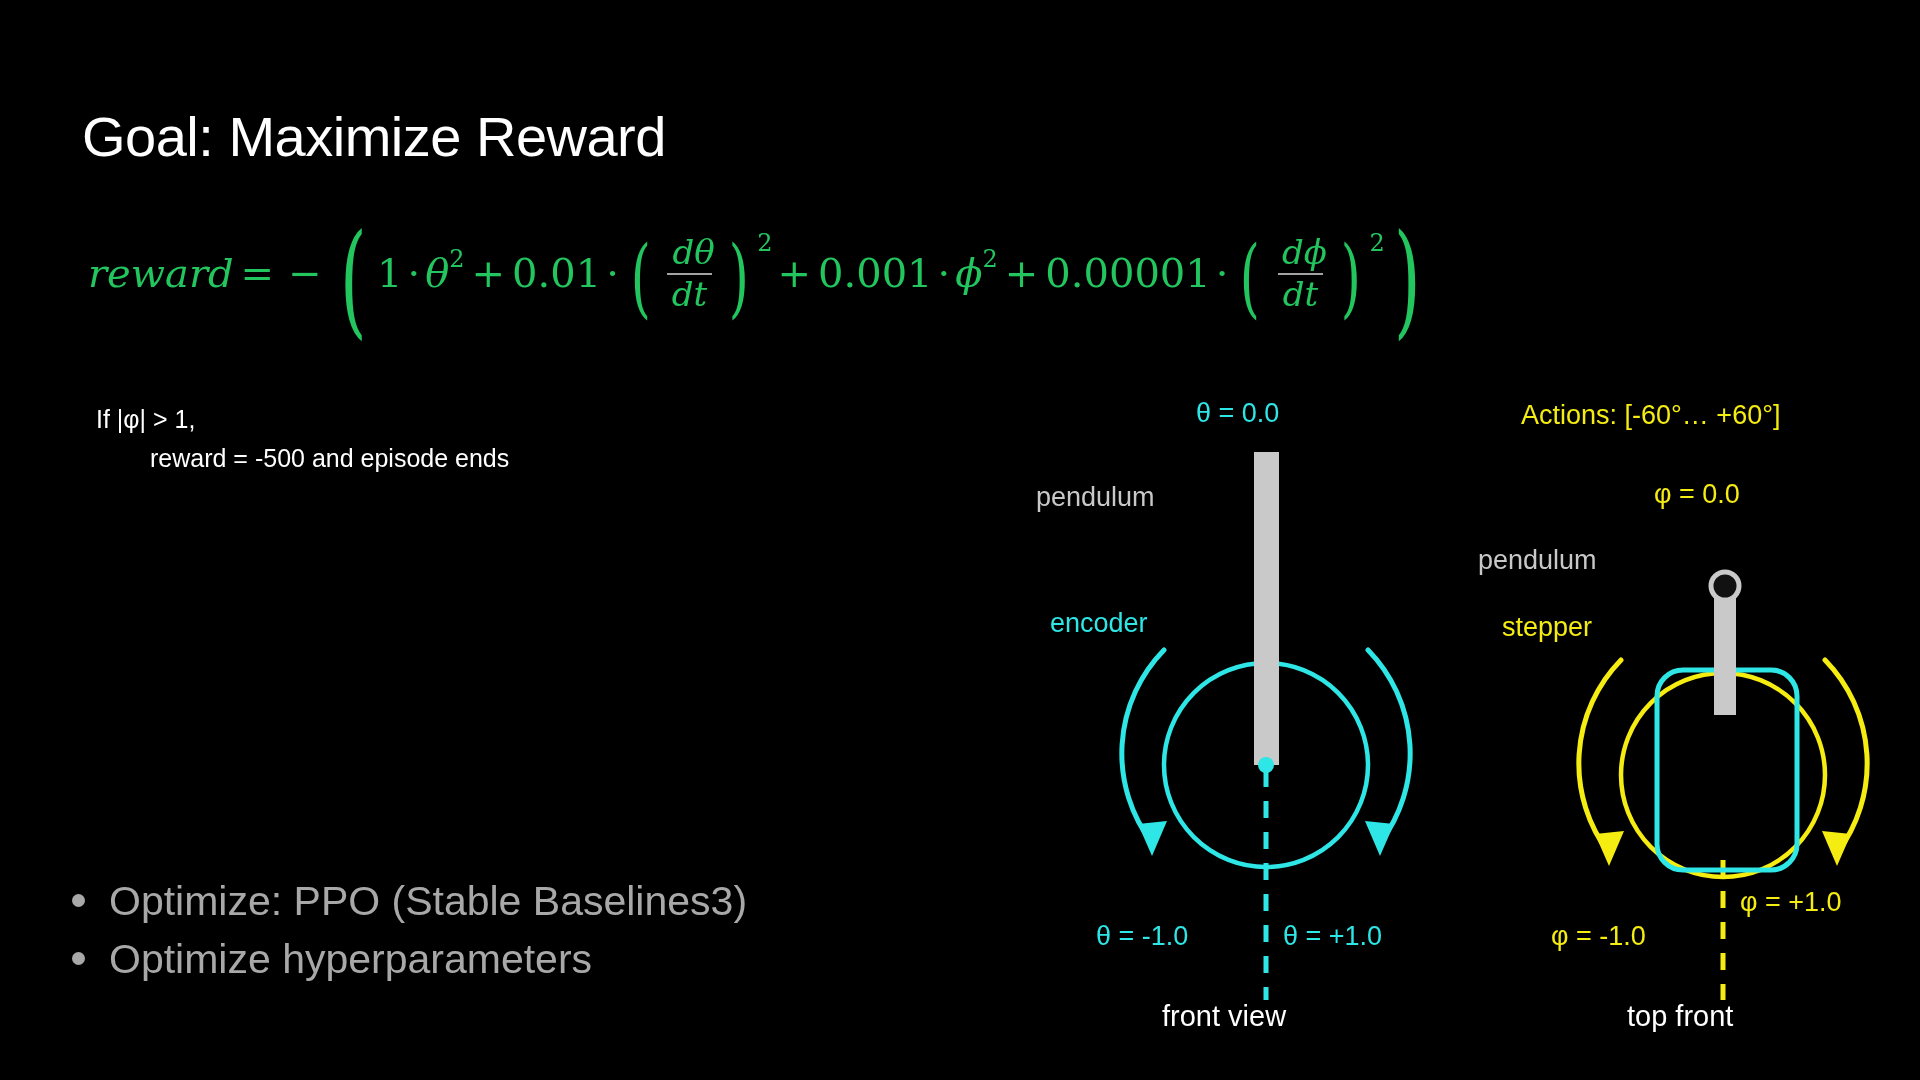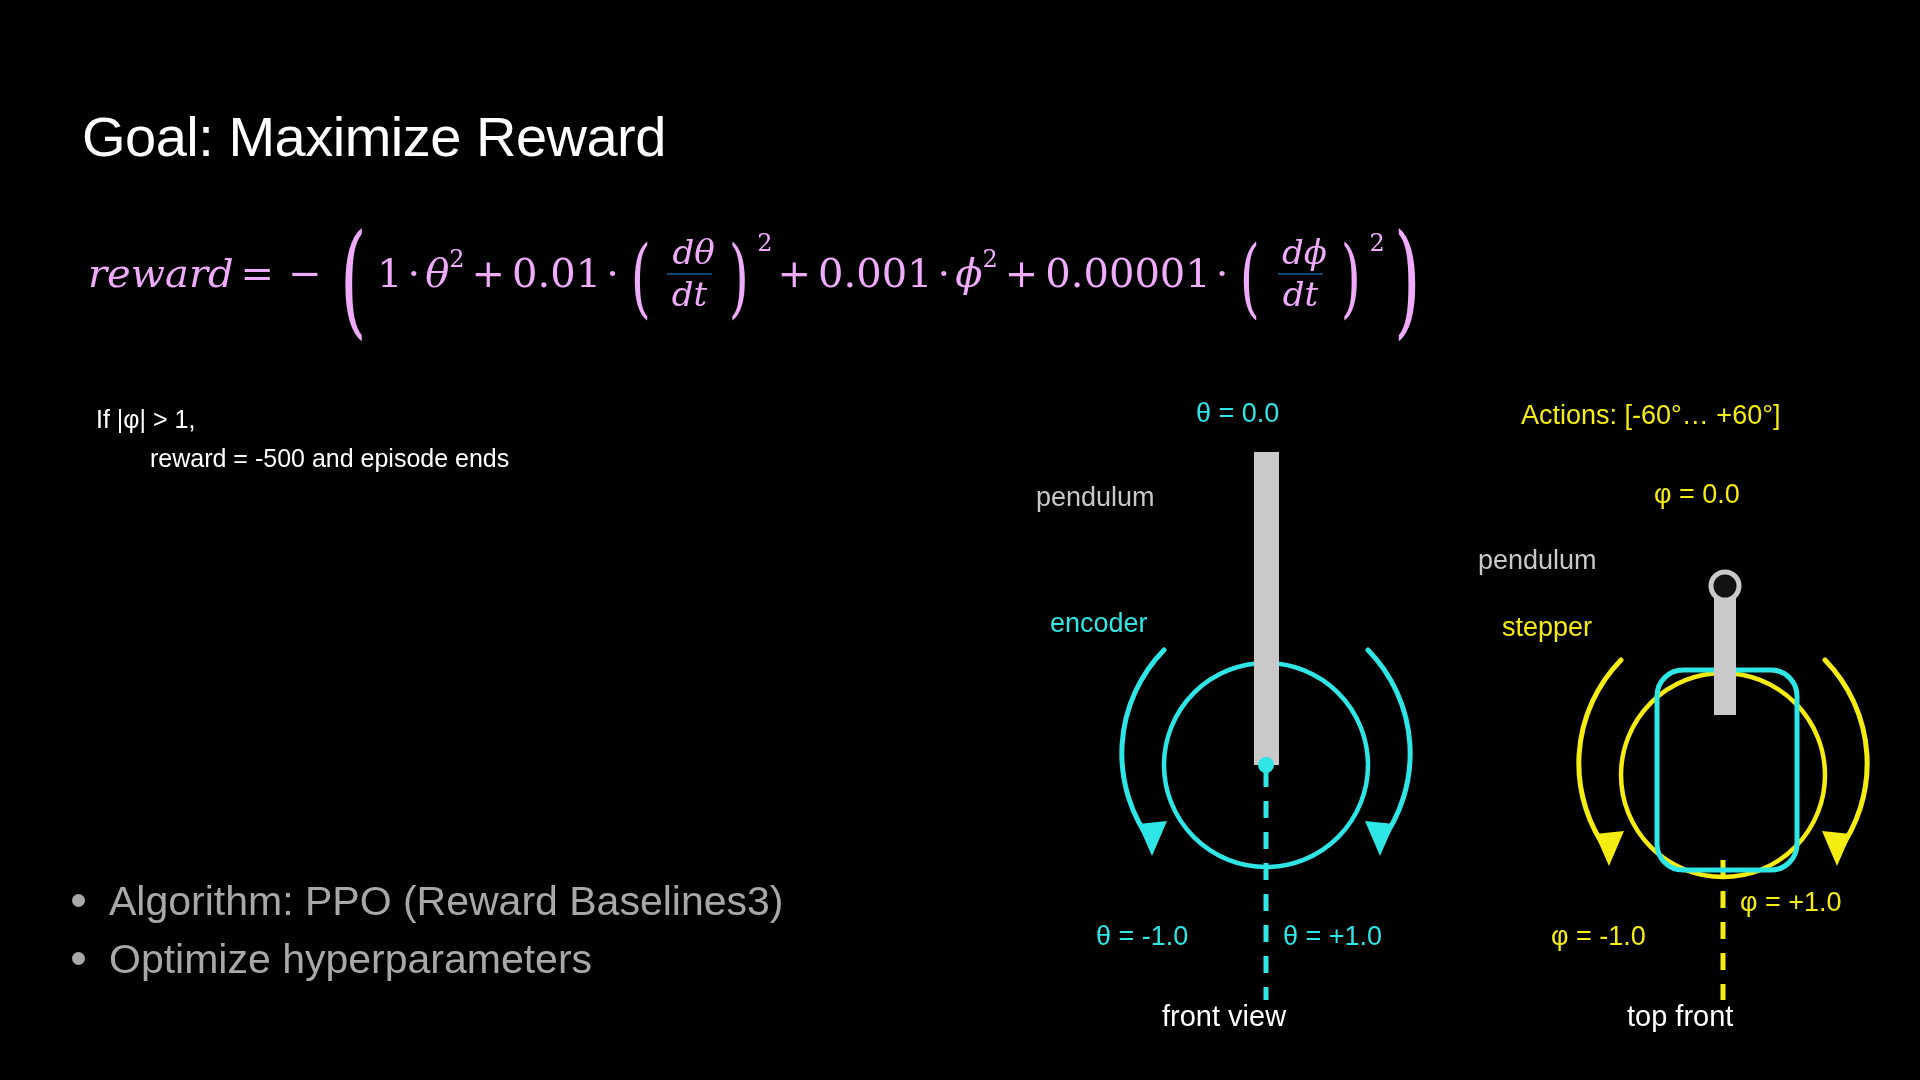--- a/index.html
+++ b/index.html
@@ -27,21 +27,21 @@
     letter-spacing: -0.5px;
     white-space: nowrap;
   }
 
   
   #reward-formula {
     position: absolute;
     left: 88px;
     top: 208px;
     height: 130px;
-    color: #f0abfc;
+    color: #22c55e;
     font-family: "DejaVu Serif", serif;
     font-size: 40px;
     display: flex;
     align-items: center;
     white-space: nowrap;
   }
   .mi { font-style: italic; }
   .paren-big {
     display: inline-block;
     font-size: 124px;
@@ -65,21 +65,21 @@
     flex-direction: column;
     align-items: center;
     vertical-align: middle;
     font-size: 34px;
     line-height: 1.05;
     position: relative;
     top: 1px;
     margin: 0 2px;
   }
   .frac .num { padding: 0 5px 2px 5px; margin-left: 8px; }
-  .frac .den { padding: 2px 5px 0 5px; border-top: 2px solid #0c4a6e; }
+  .frac .den { padding: 2px 5px 0 5px; border-top: 2px solid #a3a3a3; }
   .sup {
     font-size: 24px;
     vertical-align: super;
     position: relative;
     top: -14px;
   }
   .sup-paren {
     font-size: 24px;
     position: relative;
     top: -30px;
@@ -176,21 +176,21 @@
 </div>
 
 <div id="condition-note">
   <span>If |φ| &gt; 1,</span>
   <span class="indent">reward = -500 and episode ends</span>
 </div>
 
 <div id="bullet-list">
   <div class="bullet-row">
     <span class="bullet-dot"></span>
-    <span>Algorithm: PPO (Reward Baselines3)</span>
+    <span>Optimize: PPO (Stable Baselines3)</span>
   </div>
   <div class="bullet-row">
     <span class="bullet-dot"></span>
     <span>Optimize hyperparameters</span>
   </div>
 </div>
 
 <svg class="diagram" width="1920" height="1080" viewBox="0 0 1920 1080">
 
   <g>

